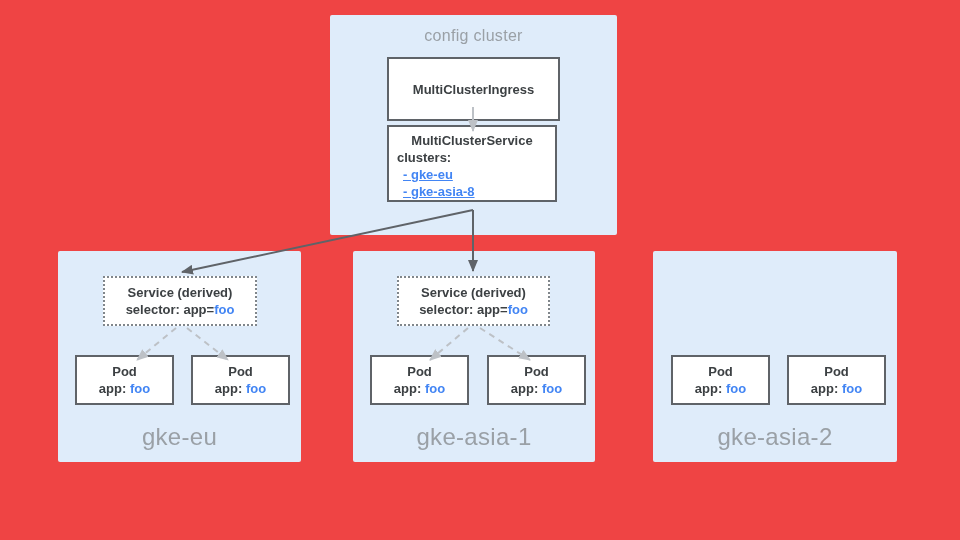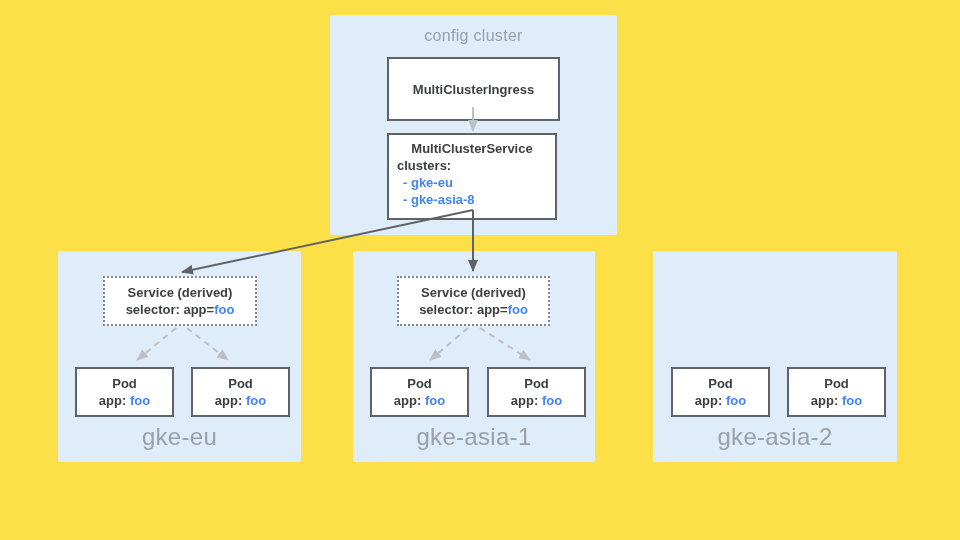--- a/index.html
+++ b/index.html
@@ -1,21 +1,21 @@
 <!DOCTYPE html>
 <html><head>
 <meta charset="utf-8">
 <style>
   html,body{margin:0;padding:0;}
   body{
     width:960px;height:540px;background:#ffffff;
     font-family:"Liberation Sans", sans-serif;
     -webkit-font-smoothing:antialiased;
   }
-  .canvas{position:relative;width:960px;height:540px;background:#fde047;overflow:hidden;}
+  .canvas{position:relative;width:960px;height:540px;background:#ef4444;overflow:hidden;}
 
   .cluster{position:absolute;background:#dfecfa;border-radius:2px;}
   .cluster-config{left:330px;top:15px;width:287px;height:220px;}
   .cluster-eu{left:58px;top:251px;width:243px;height:211px;}
   .cluster-asia1{left:353px;top:251px;width:242px;height:211px;}
   .cluster-asia2{left:653px;top:251px;width:244px;height:211px;}
 
   .config-title{
     position:absolute;left:0;right:0;top:12px;text-align:center;
     color:#9aa0a6;font-size:16px;letter-spacing:.3px;
@@ -27,30 +27,30 @@
 
   .node{
     position:absolute;background:#ffffff;border:2px solid #5f6368;
     box-sizing:border-box;color:#3c4043;font-size:13px;font-weight:bold;
     text-align:center;display:flex;flex-direction:column;justify-content:center;
     line-height:17px;
   }
   .node .blue{color:#4285f4;}
 
   .mci{left:57px;top:42px;width:173px;height:64px;}
-  .mcs{left:57px;top:118px;width:170px;height:87px;justify-content:flex-start;
+  .mcs{left:57px;top:110px;width:170px;height:77px;justify-content:flex-start;
        padding:5px 8px;text-align:left;}
   .mcs .node-title{text-align:center;}
-  .mcs-item{padding-left:6px;}
+  .mcs-item{padding-left:6px;text-decoration:underline;}
 
   .service{border:2px dotted #80868b;}
   .svc-eu{left:45px;top:25px;width:154px;height:50px;}
   .svc-a1{left:44px;top:25px;width:153px;height:50px;}
 
-  .pod{width:99px;height:50px;top:116px;}
+  .pod{width:99px;height:50px;top:104px;}
   .pod-eu-1{left:17px;} .pod-eu-2{left:133px;}
   .pod-a1-1{left:17px;} .pod-a1-2{left:134px;}
   .pod-a2-1{left:18px;} .pod-a2-2{left:134px;}
 
   .arrows{position:absolute;left:0;top:0;width:960px;height:540px;pointer-events:none;}
 </style>
 </head>
 <body>
 
 <div class="canvas">

